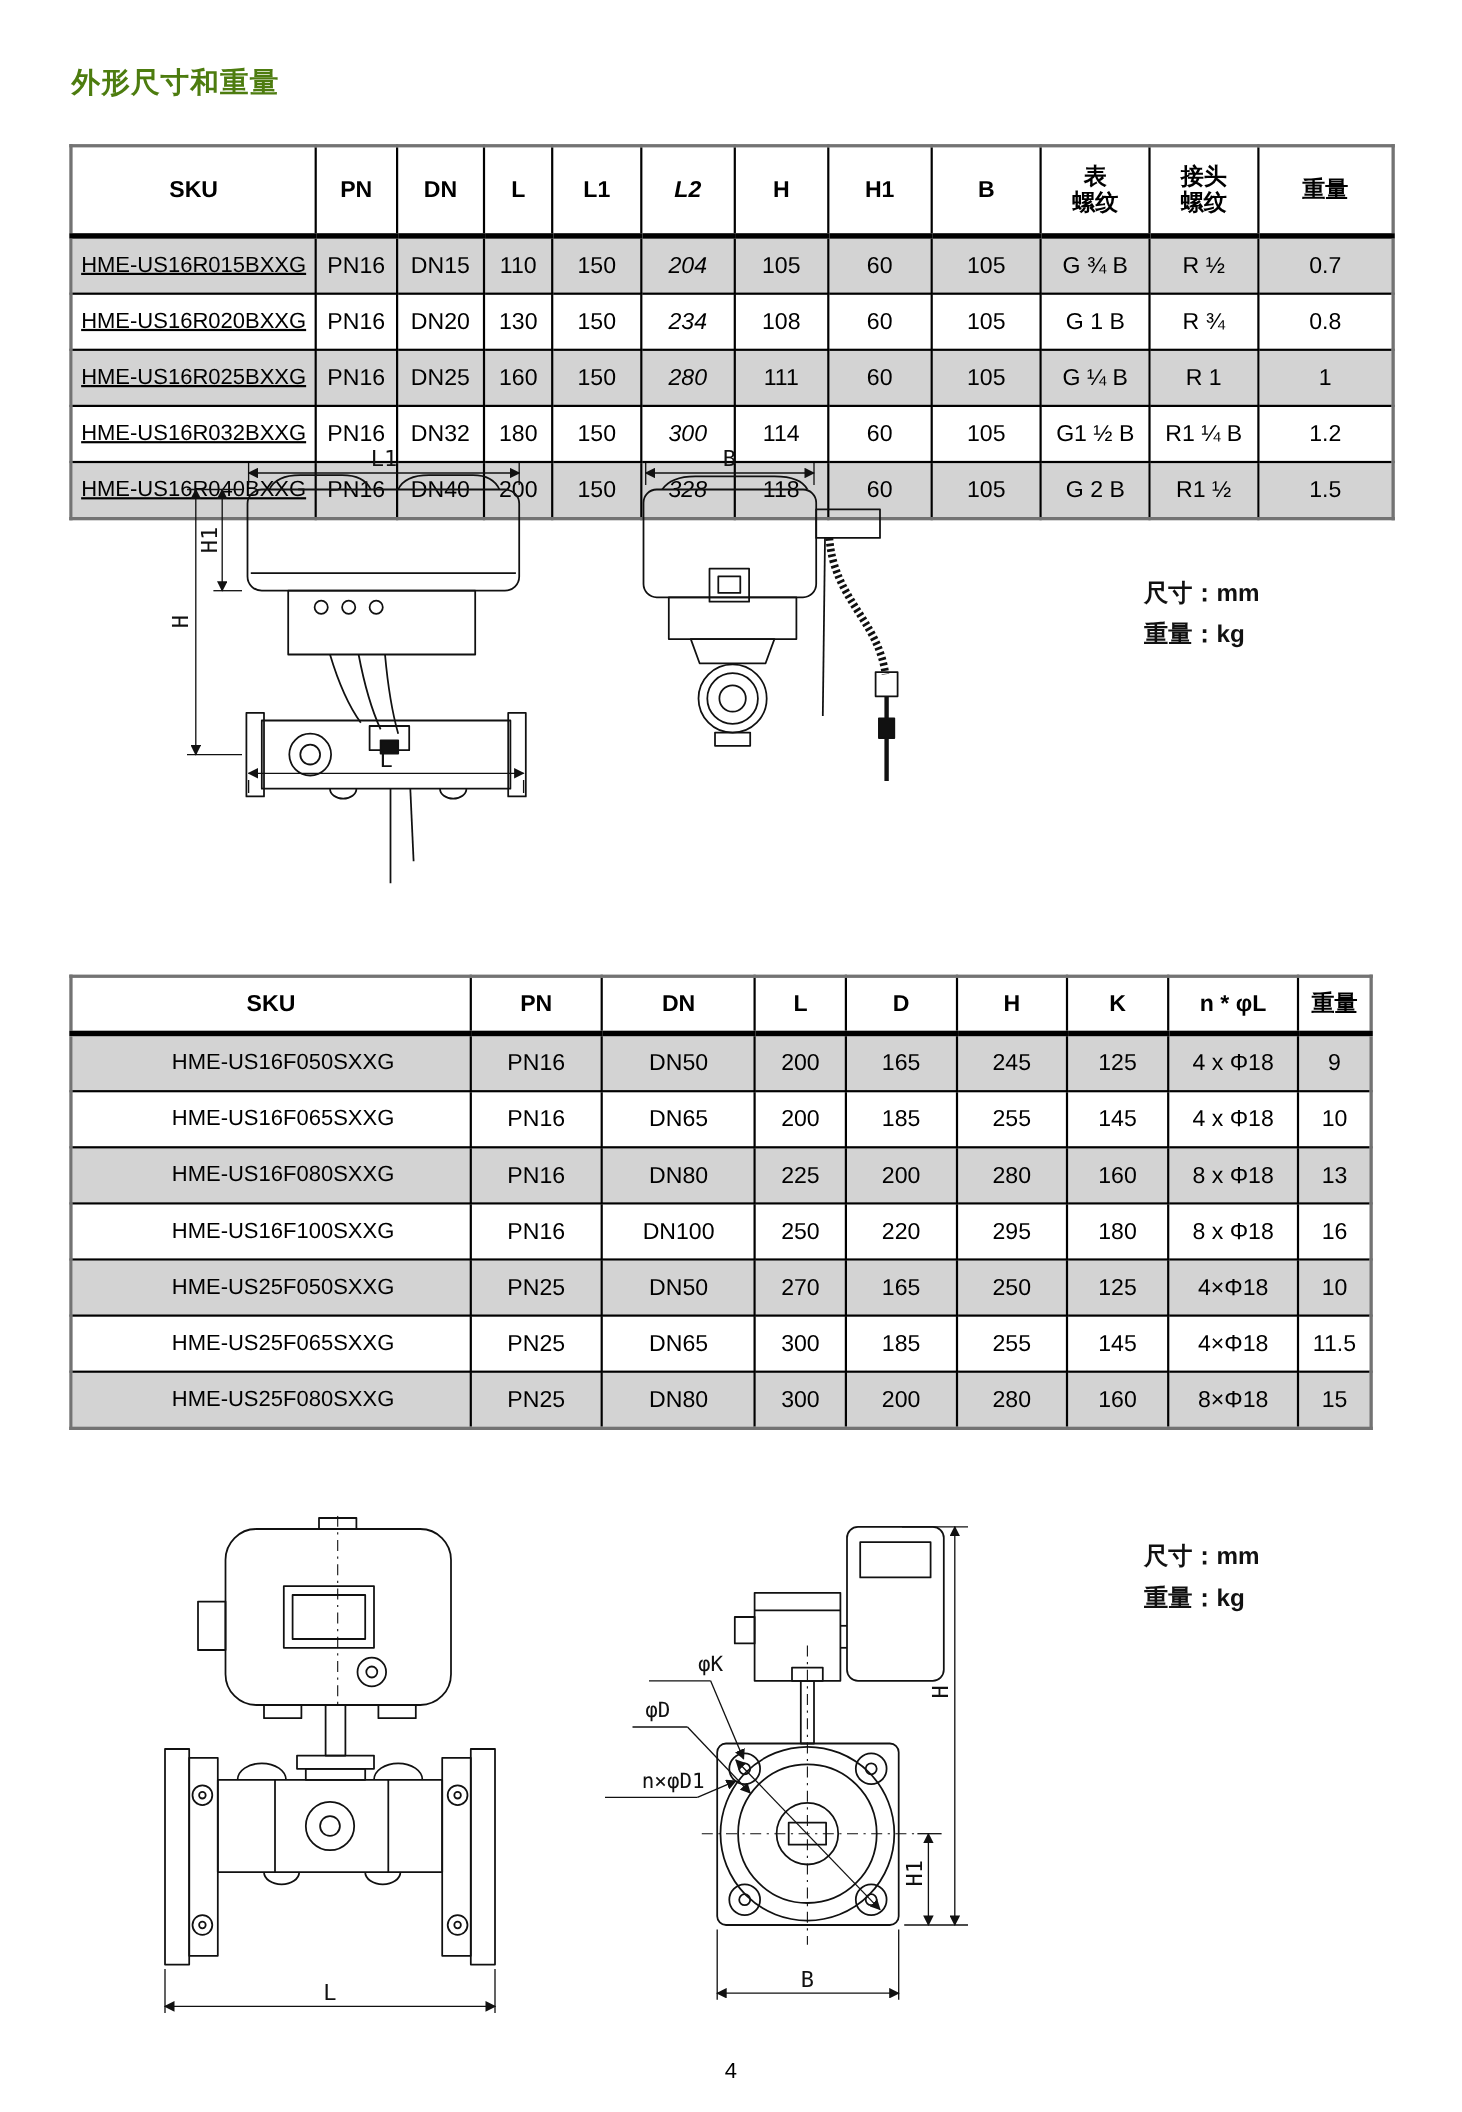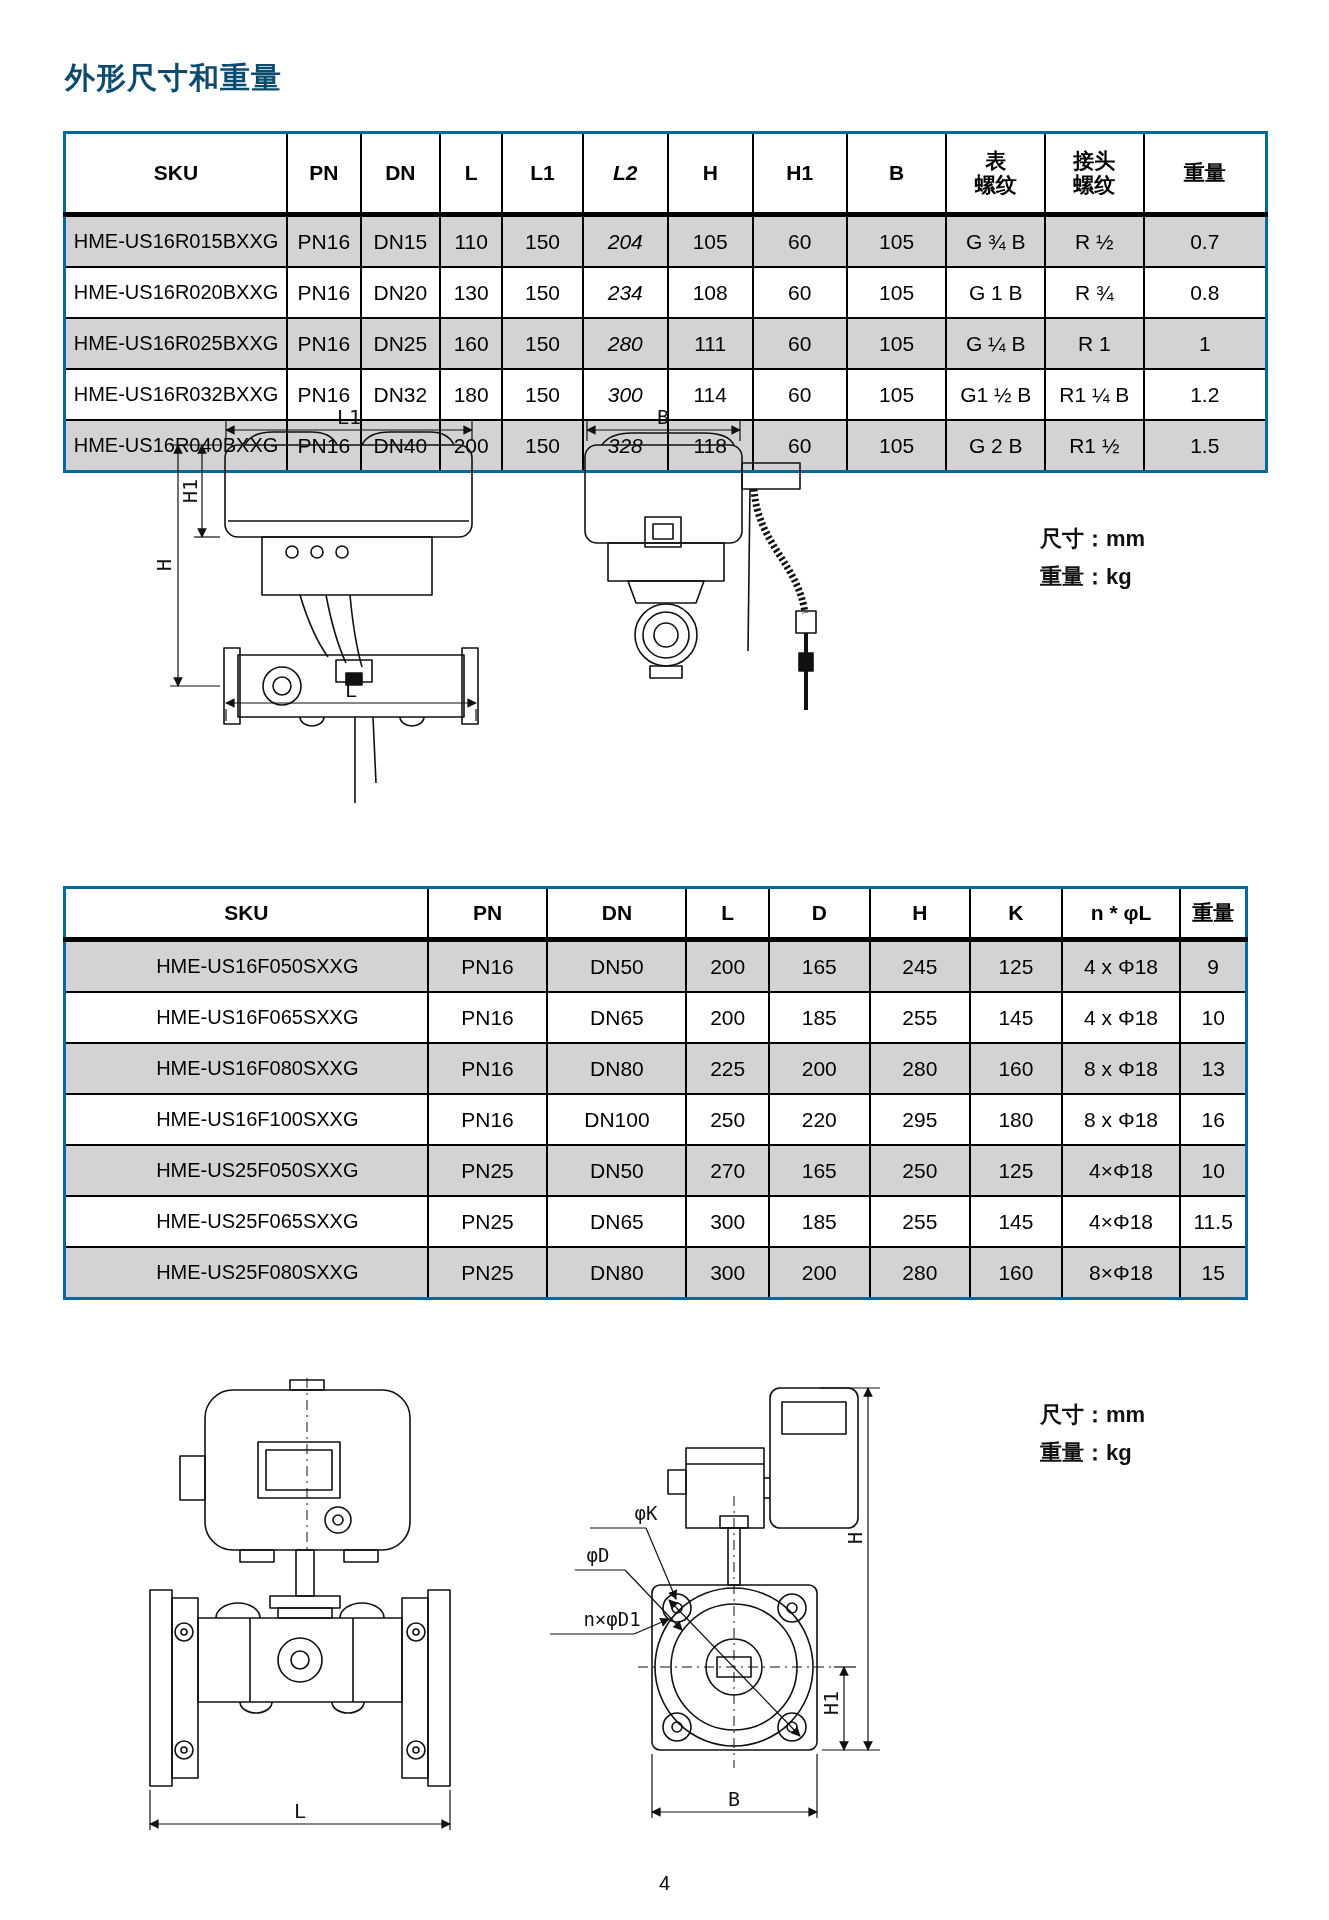--- a/index.html
+++ b/index.html
@@ -2,39 +2,39 @@
 <html><head>
 <meta charset="utf-8">
 <style>
   html,body{margin:0;padding:0;background:#fff;}
   .page{
     position:relative;width:1329px;height:1920px;background:#ffffff;
     font-family:"Liberation Sans",sans-serif;color:#000;overflow:hidden;
   }
   .heading{
     position:absolute;left:65px;top:58px;
-    font-size:30px;font-weight:bold;color:#0c4a6e;letter-spacing:1px;
+    font-size:26px;font-weight:bold;color:#4d7c0f;letter-spacing:1px;
   }
   
   table.dim-table{
     position:absolute;border-collapse:collapse;table-layout:fixed;
-    border:3px solid #0369a1;background:#fff;
+    border:3px solid #737373;background:#fff;
   }
   .dim-table th,.dim-table td{
     border:2px solid #000;text-align:center;vertical-align:middle;
     padding:0 2px;overflow:hidden;
   }
   .dim-table th{font-weight:bold;font-size:21px;white-space:pre-line;line-height:1.15;}
   .dim-table td{font-size:21px;font-weight:normal;}
   .dim-table thead th{border-bottom:5px solid #000;}
   .dim-table tbody tr:nth-child(odd) td{background:#d3d3d3;}
   .t1{left:63px;top:131px;width:1205px;}
   .t1 th{height:78px;}
   .t1 td{height:49px;}
-  .t1 td:first-child{font-size:20px;}
+  .t1 td:first-child{font-size:20px;text-decoration:underline;}
   .t1 th:nth-child(1),.t1 td:nth-child(1){width:19.1%;}
   .t1 th:nth-child(2),.t1 td:nth-child(2){width:6.0%;}
   .t1 th:nth-child(3),.t1 td:nth-child(3){width:6.5%;}
   .t1 th:nth-child(4),.t1 td:nth-child(4){width:5.0%;}
   .t1 th:nth-child(5),.t1 td:nth-child(5){width:6.6%;}
   .t1 th:nth-child(6),.t1 td:nth-child(6){width:7.0%;font-style:italic;}
   .t1 th:nth-child(7),.t1 td:nth-child(7){width:7.0%;}
   .t1 th:nth-child(8),.t1 td:nth-child(8){width:7.8%;}
   .t1 th:nth-child(9),.t1 td:nth-child(9){width:8.3%;}
   .t1 th:nth-child(10),.t1 td:nth-child(10){width:8.2%;}

